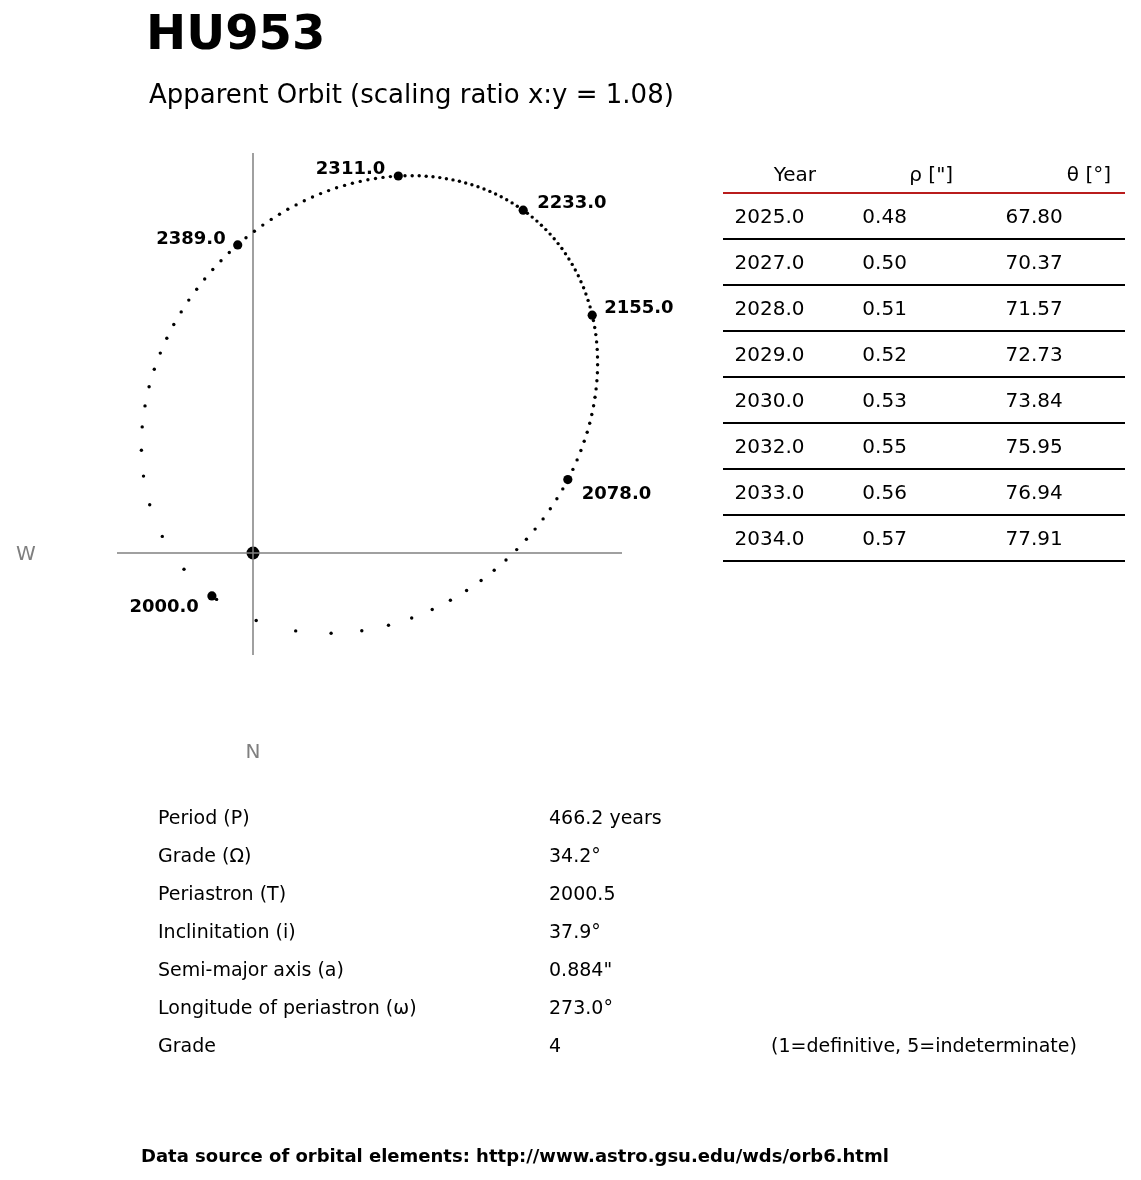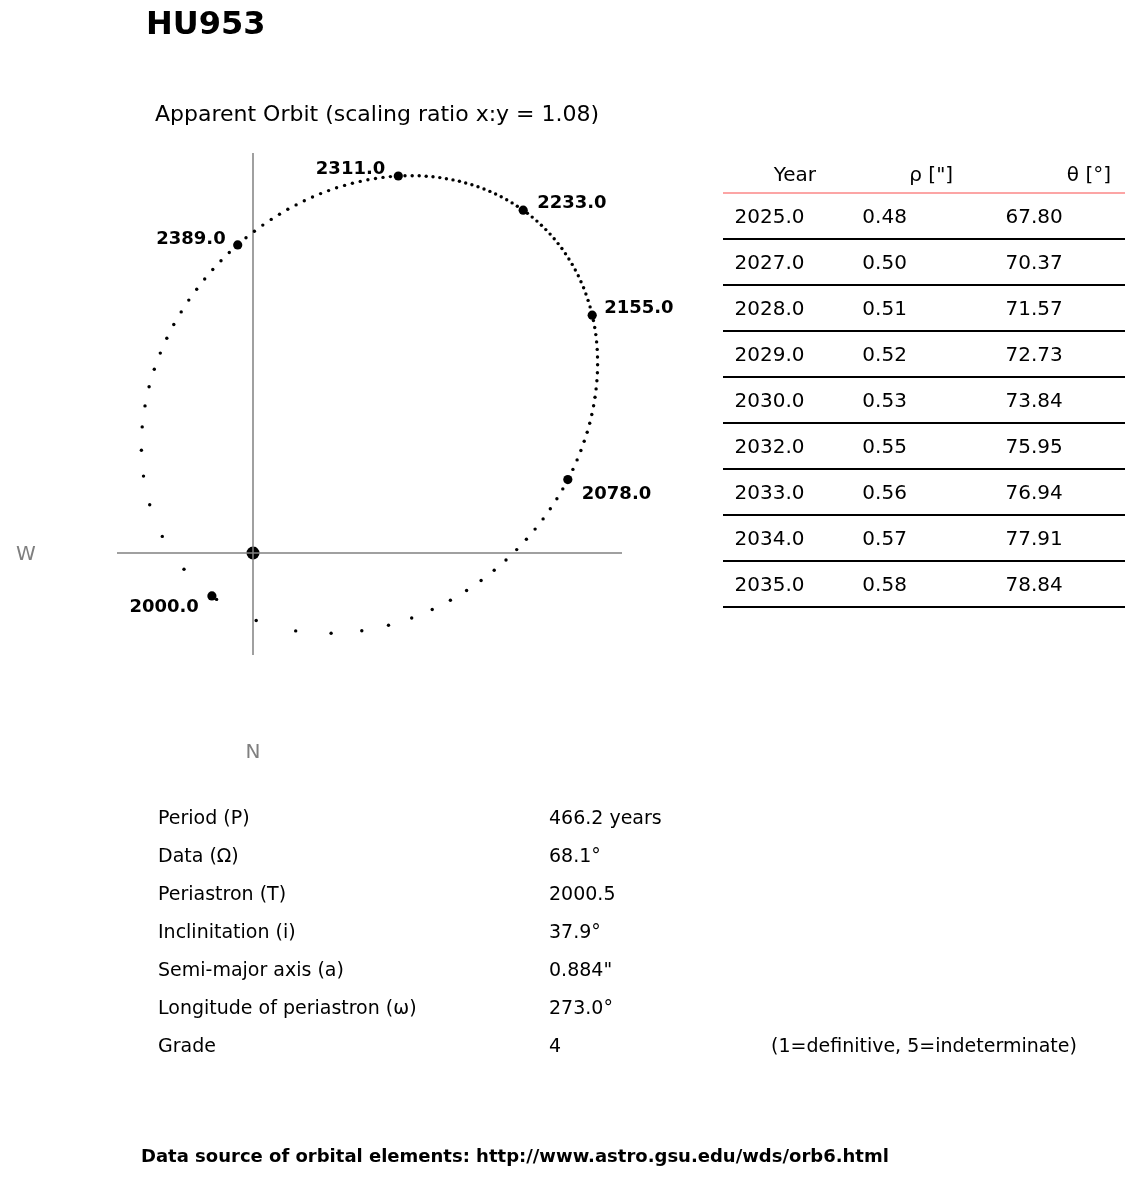--- a/index.html
+++ b/index.html
@@ -1,29 +1,29 @@
 <!DOCTYPE html>
 <html><head>
 <meta charset="utf-8">
 <style>
   html,body{margin:0;padding:0;}
   body{
     width:1141px;height:1180px;position:relative;background:#ffffff;color:#000;
     font-family:"DejaVu Sans","Liberation Sans",sans-serif;overflow:hidden;
   }
-  .page-title{position:absolute;left:146px;top:5px;margin:0;font-size:32px;font-weight:bold;line-height:1.16;}
-  .subtitle{position:absolute;left:155px;top:79px;font-size:22px;line-height:1.16;margin-top:22px;}
+  .page-title{position:absolute;left:146px;top:5px;margin:0;font-size:48px;font-weight:bold;line-height:1.16;}
+  .subtitle{position:absolute;left:149px;top:79px;font-size:26px;line-height:1.16;}
   #orbit-plot{position:absolute;left:0px;top:130px;}
   #orbit-plot text{font-family:"DejaVu Sans","Liberation Sans",sans-serif;}
   table.ephem{
     position:absolute;left:723px;top:156px;width:402px;border-collapse:collapse;
     font-size:20px;
   }
   table.ephem th{font-weight:normal;height:30px;line-height:36px;padding:0;
-    border-bottom:2px solid #fca5a5;text-align:right;white-space:nowrap;}
+    border-bottom:2px solid #b91c1c;text-align:right;white-space:nowrap;}
   table.ephem td{height:35px;line-height:44px;padding:0;border-bottom:2px solid #000;
     text-align:center;white-space:nowrap;}
   table.ephem .c1{width:95px;}
   table.ephem .c2{width:145px;padding-right:4px;}
   table.ephem .c3{width:162px;padding-right:14px;}
   #params{position:absolute;left:158px;top:798px;width:960px;}
   .param-row{position:relative;height:38px;font-size:19px;line-height:38px;}
   .p-label{position:absolute;left:0;}
   .p-value{position:absolute;left:391px;}
   .p-note{position:absolute;left:613px;}
@@ -222,36 +222,31 @@
       <tr>
         <td class="c1">2033.0</td>
         <td class="c2">0.56</td>
         <td class="c3">76.94</td>
       </tr>
       <tr>
         <td class="c1">2034.0</td>
         <td class="c2">0.57</td>
         <td class="c3">77.91</td>
       </tr>
-      <tr>
-        <td class="c1">2035.0</td>
-        <td class="c2">0.58</td>
-        <td class="c3">78.84</td>
-      </tr>
     </tbody>
 </table>
 
 <div id="params">
     <div class="param-row">
       <span class="p-label">Period (P)</span>
       <span class="p-value">466.2 years</span>
     </div>
     <div class="param-row">
-      <span class="p-label">Data (Ω)</span>
-      <span class="p-value">68.1°</span>
+      <span class="p-label">Grade (Ω)</span>
+      <span class="p-value">34.2°</span>
     </div>
     <div class="param-row">
       <span class="p-label">Periastron (T)</span>
       <span class="p-value">2000.5</span>
     </div>
     <div class="param-row">
       <span class="p-label">Inclinitation (i)</span>
       <span class="p-value">37.9°</span>
     </div>
     <div class="param-row">

